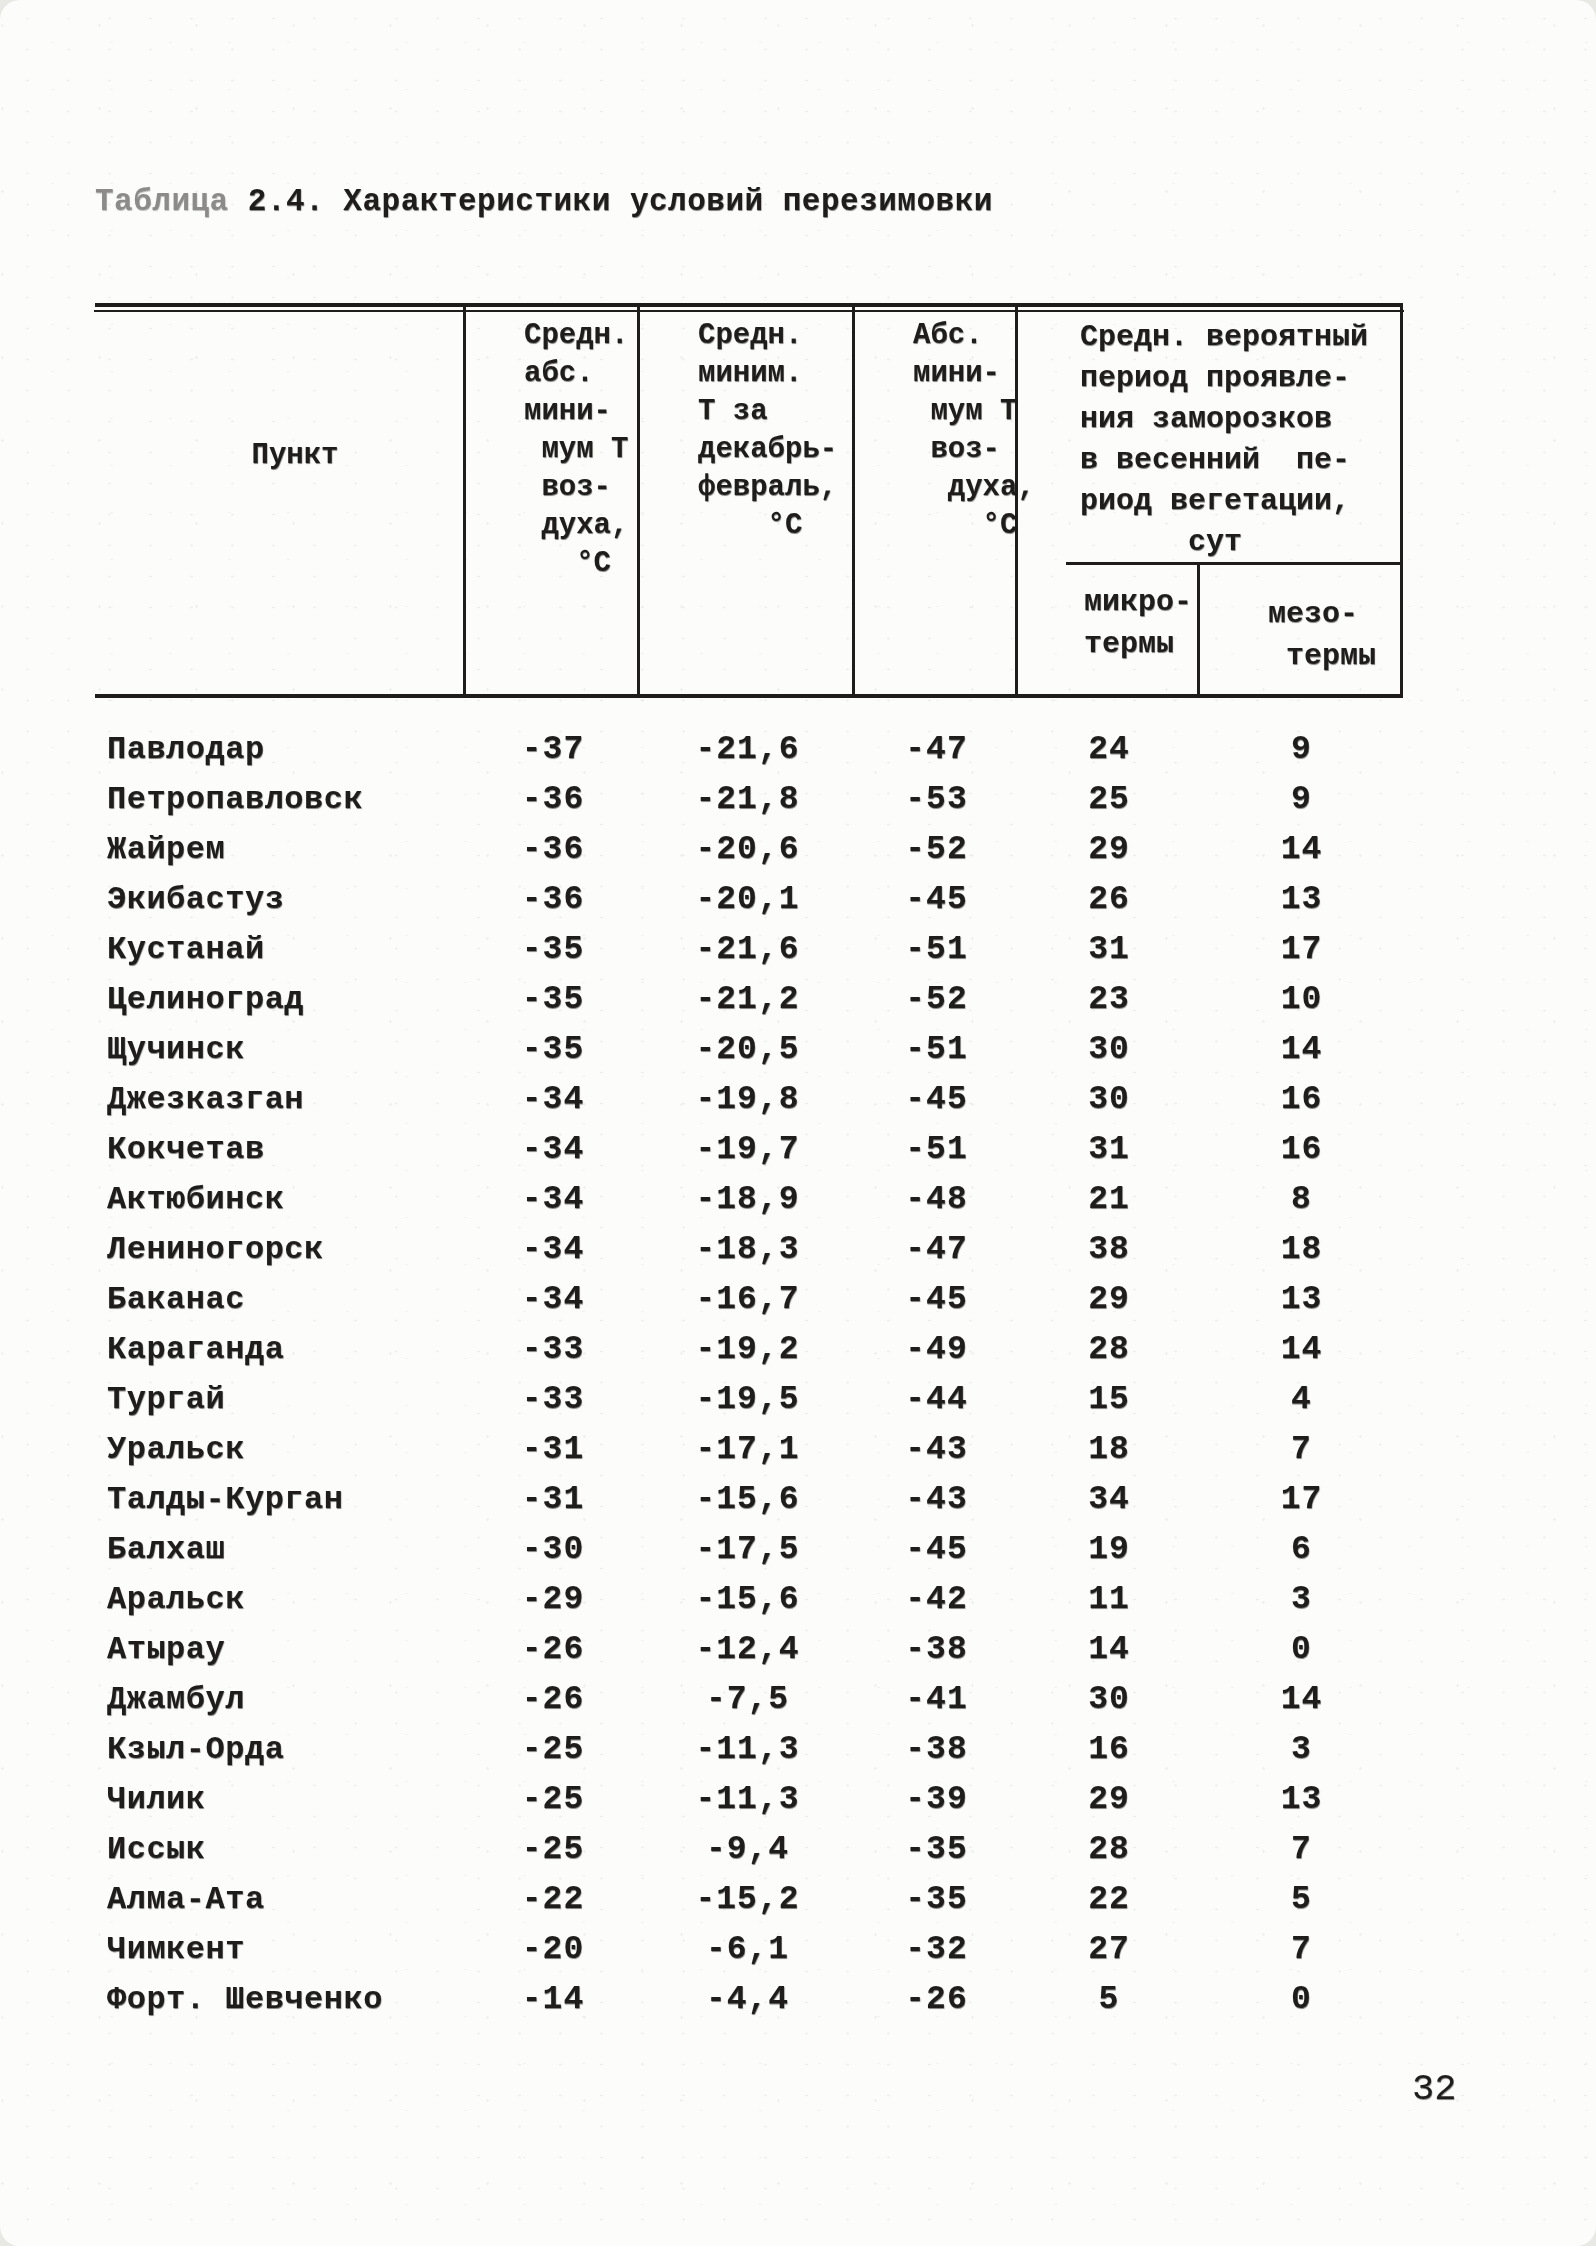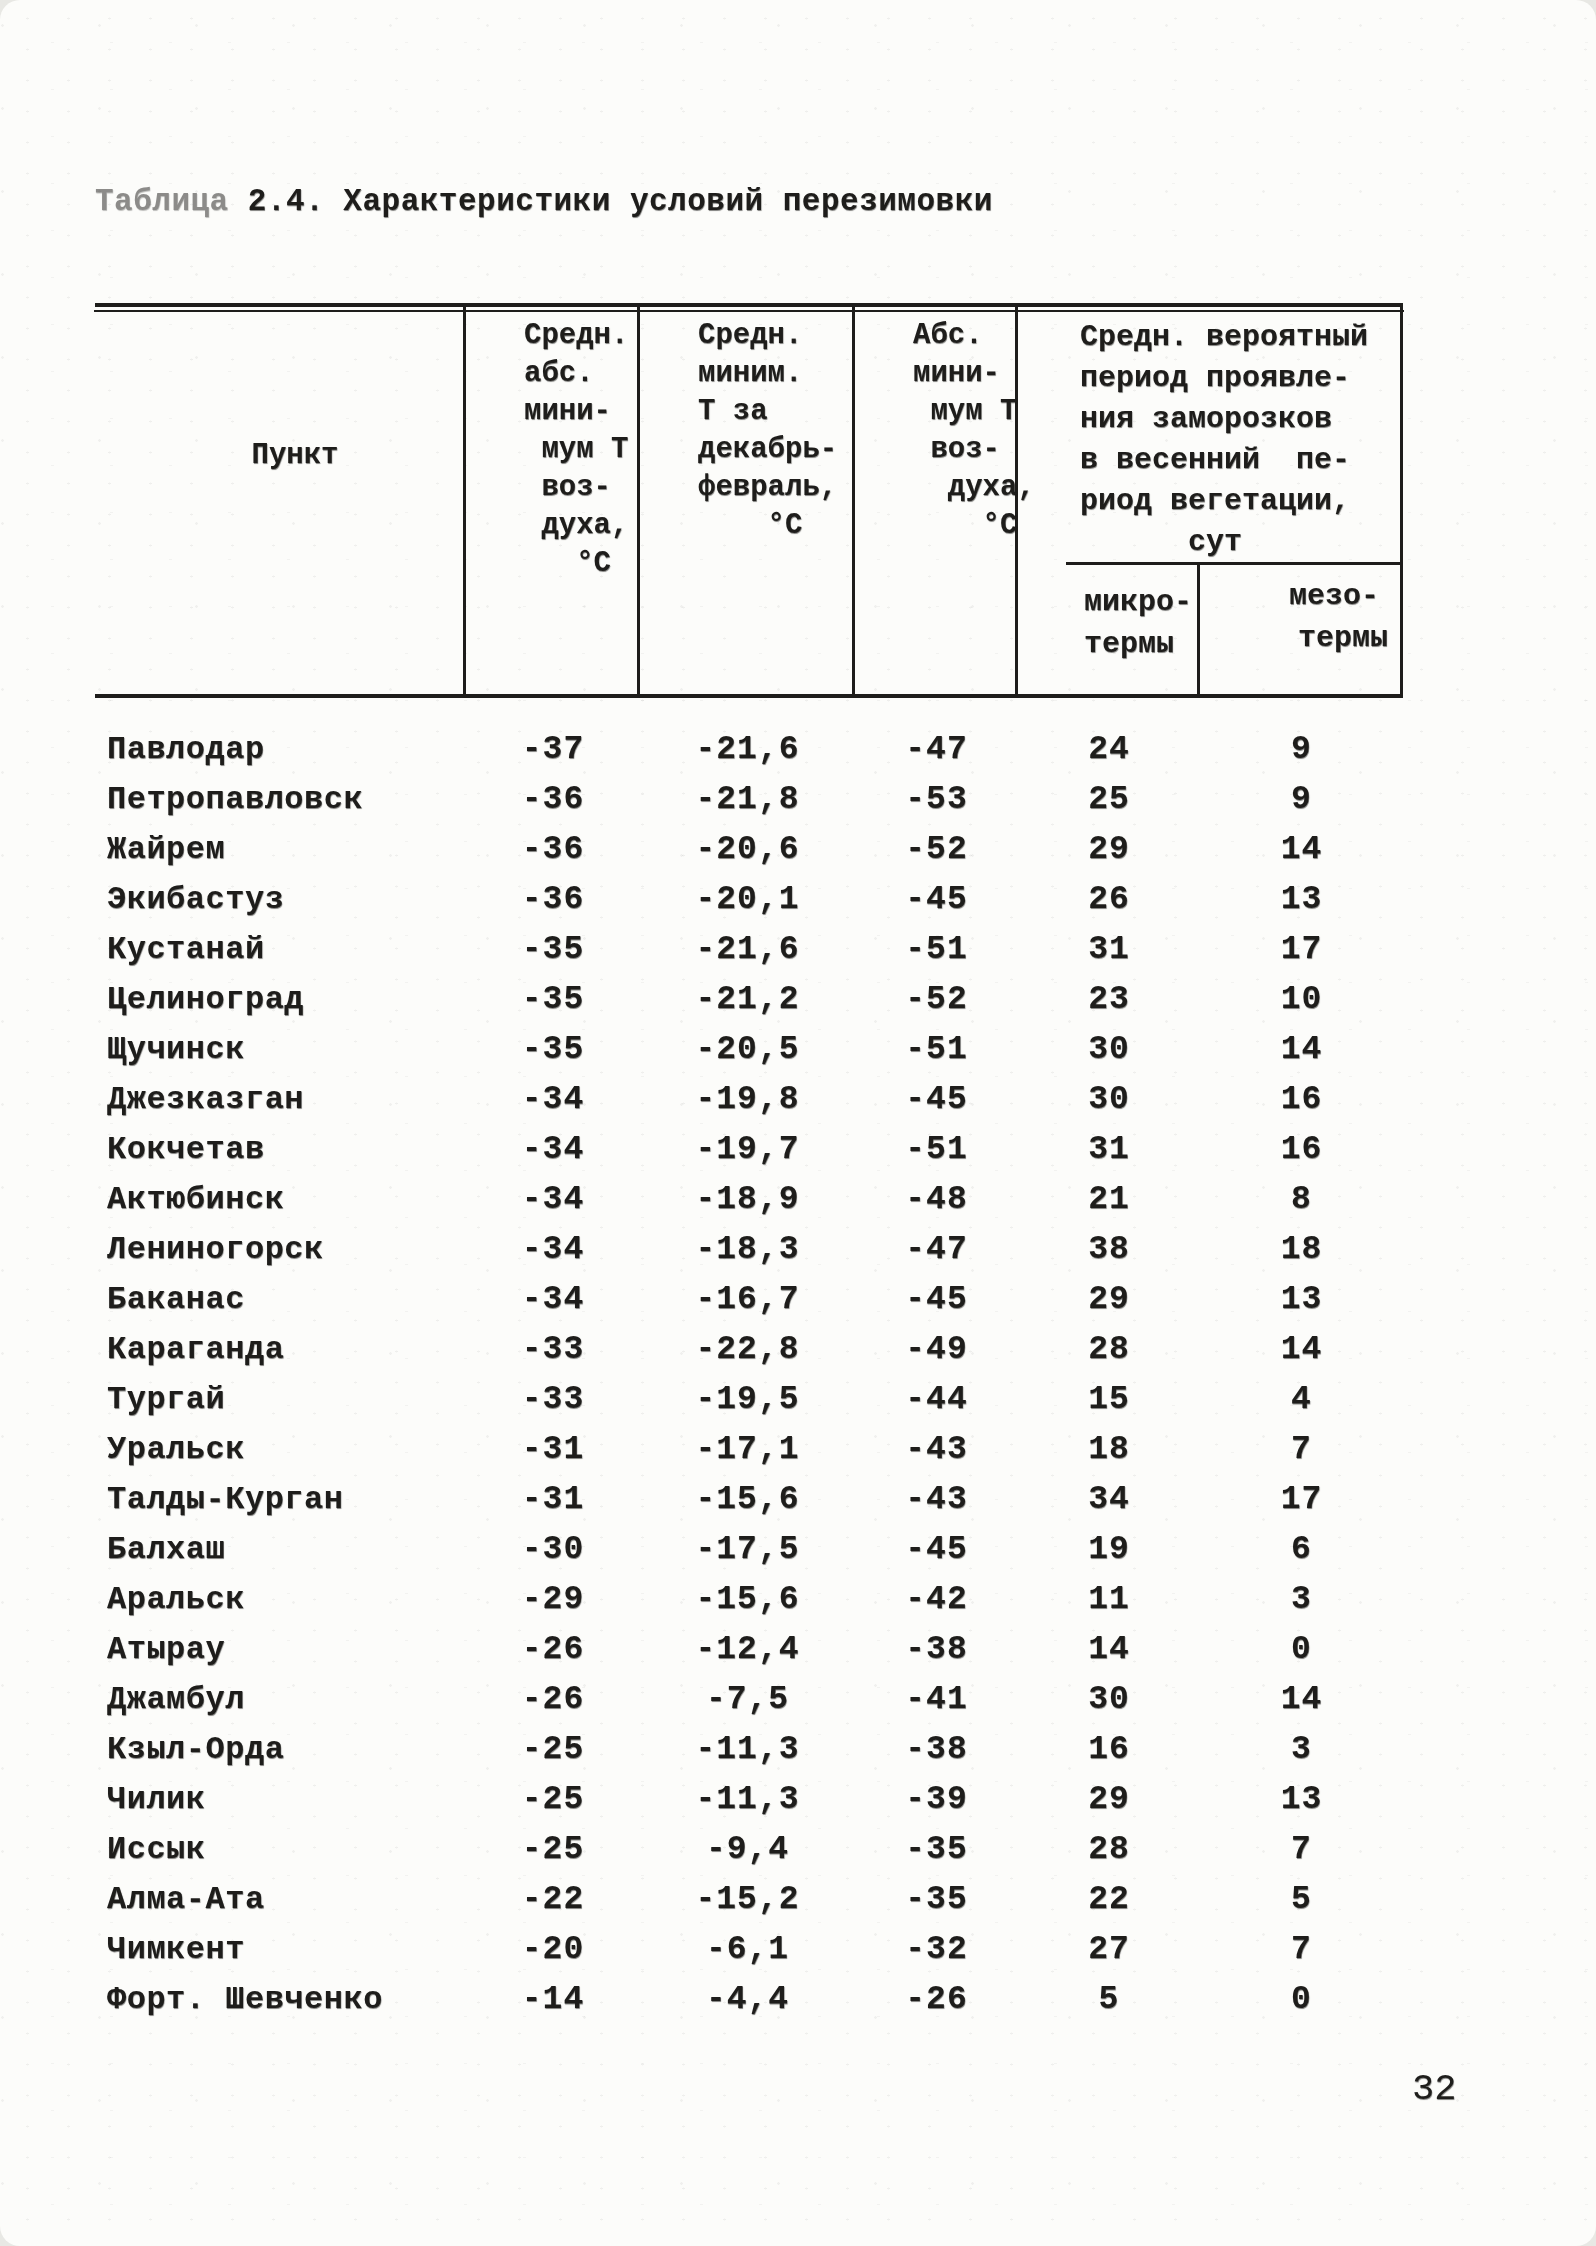--- a/index.html
+++ b/index.html
@@ -55,21 +55,21 @@
   .th-c3{grid-row:1 / span 2;grid-column:3;border-right:3px solid #1e1d1b;}
   .th-c4{grid-row:1 / span 2;grid-column:4;border-right:3px solid #1e1d1b;}
   .th-group{
     grid-row:1;grid-column:5 / span 2;
     border-right:3px solid #1e1d1b;border-bottom:3px solid #1e1d1b;
     font-size:30px;line-height:41px;padding-left:14px;
   }
   .th-micro{grid-row:2;grid-column:5;border-right:3px solid #1e1d1b;
     font-size:30px;line-height:42px;padding:16px 0 0 18px;}
   .th-mezo{grid-row:2;grid-column:6;border-right:3px solid #1e1d1b;
-    font-size:30px;line-height:42px;padding:10px 0 0 20px;text-align:center;}
+    font-size:30px;line-height:42px;padding:28px 0 0 20px;}
 
   .tbody{
     position:absolute;left:95px;top:710px;width:1308px;padding-top:14px;
   }
   .tr{
     display:grid;
     grid-template-columns:371px 174px 215px 163px 182px 203px;
     height:50px;align-items:center;
   }
   .td{font-size:33px;font-weight:700;text-align:center;letter-spacing:1px;}
@@ -218,21 +218,21 @@
     <div class="td name">Баканас</div>
     <div class="td">-34</div>
     <div class="td">-16,7</div>
     <div class="td">-45</div>
     <div class="td">29</div>
     <div class="td">13</div>
   </div>
       <div class="tr">
     <div class="td name">Караганда</div>
     <div class="td">-33</div>
-    <div class="td">-22,8</div>
+    <div class="td">-19,2</div>
     <div class="td">-49</div>
     <div class="td">28</div>
     <div class="td">14</div>
   </div>
       <div class="tr">
     <div class="td name">Тургай</div>
     <div class="td">-33</div>
     <div class="td">-19,5</div>
     <div class="td">-44</div>
     <div class="td">15</div>

